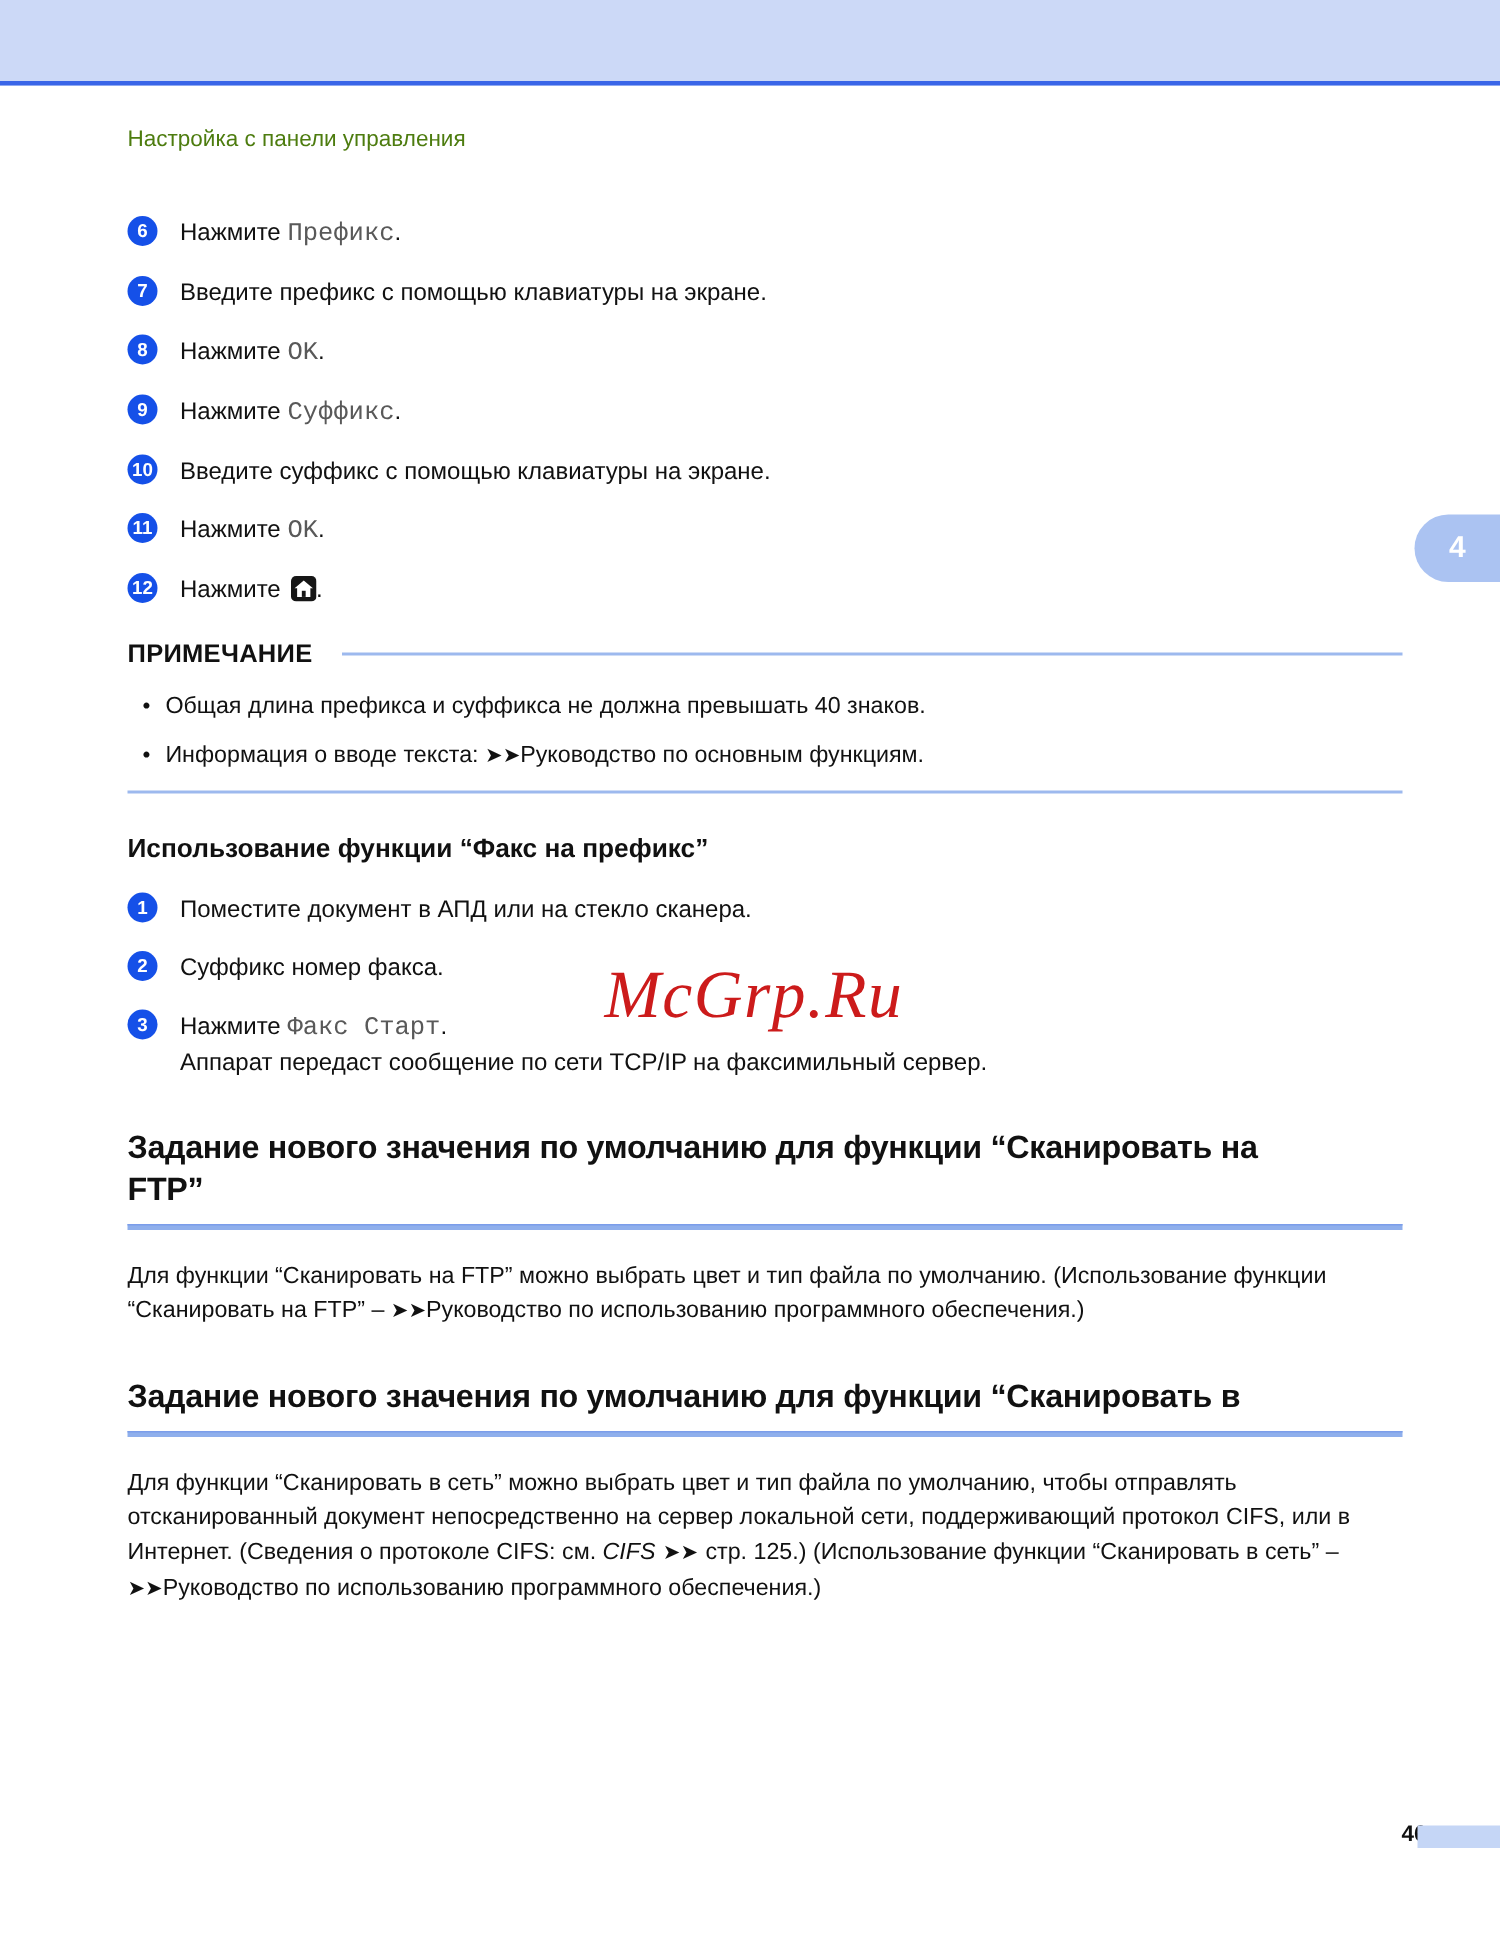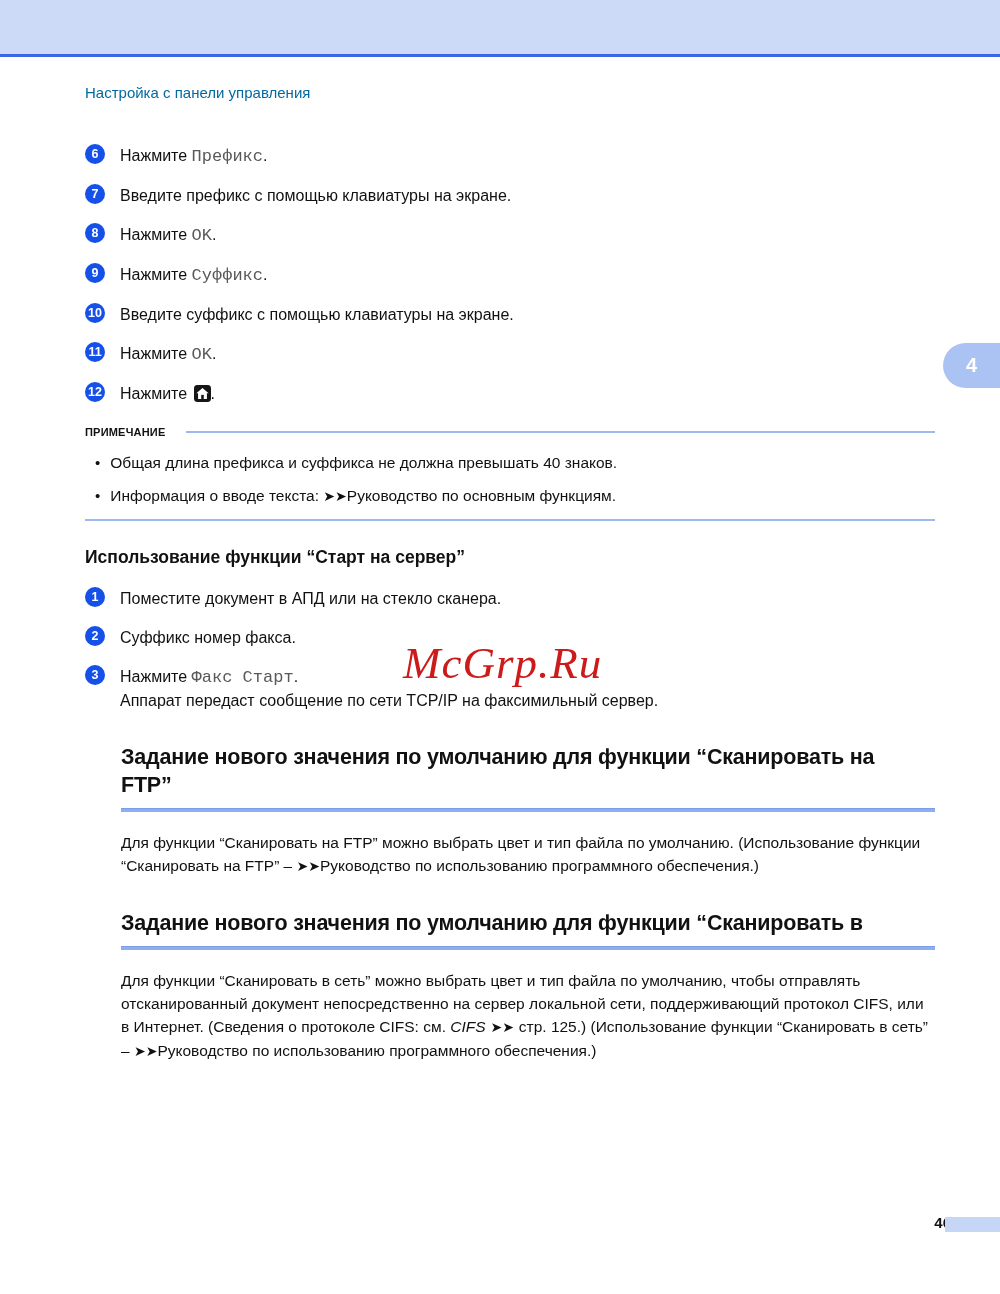--- a/index.html
+++ b/index.html
@@ -14,21 +14,21 @@
   }
   .banner {
     height:57px;
     background:#ccd9f7;
     border-bottom:3px solid #3a66e8;
   }
   .content { padding:0 65px 0 85px; }
   .running-header {
     margin-top:27px;
     font-size:15px;
-    color:#0369a1;
+    color:#4d7c0f;
   }
   .steps { margin-top:43px; }
   .step { display:flex; align-items:flex-start; margin-bottom:17px; }
   .badge {
     flex:0 0 auto;
     width:20px; height:20px;
     border-radius:50%;
     background:#1550e8;
     color:#ffffff;
     font-weight:bold;
@@ -40,35 +40,35 @@
   .mono {
     font-family:"Liberation Mono", monospace;
     color:#595959;
     font-size:17px;
   }
   .home-icon-svg { vertical-align:-3px; margin-left:2px; }
   .step-detail { font-size:16px; line-height:22px; margin-top:2px; }
 
   .note { margin-top:22px; }
   .note-head { display:flex; align-items:center; }
-  .note-title { font-size:11px; font-weight:bold; letter-spacing:0.2px; }
+  .note-title { font-size:17px; font-weight:bold; letter-spacing:0.2px; }
   .note-head-rule { flex:1; height:2px; background:#9db9ee; margin-left:20px; }
   .note-bullets { margin-top:14px; }
   .bullet { display:flex; margin-bottom:12px; }
   .bullet-dot { font-size:15px; margin:0 10px; line-height:21px; }
   .bullet-text { font-size:15.5px; line-height:21px; }
   .note-bottom-rule { height:2px; background:#9db9ee; margin-top:8px; }
 
   .arrows { font-weight:bold; font-family:"DejaVu Sans", sans-serif; font-size:14px; }
 
   .subsection { margin-top:26px; }
   .subsection-title { font-size:17.5px; font-weight:bold; }
   .subsection .steps { margin-top:19px; }
 
-  .big-section { margin-top:31px;margin-left:36px; }
+  .big-section { margin-top:31px; }
   .big-title { font-size:21.5px; font-weight:bold; line-height:28px; letter-spacing:-0.2px; }
   .big-title .line { display:block; }
   .big-title sup { font-size:13px; }
   .big-rule {
     height:4px;
     background:#8fafec;
     border-top:1px solid #7b9dea;
     margin-top:9px;
   }
   .para { margin-top:19px; font-size:15.5px; line-height:23px; }
@@ -170,21 +170,21 @@
       </div>
       <div class="bullet">
         <span class="bullet-dot">•</span>
         <div class="bullet-text"><span>Информация о вводе текста: </span><span class="arrows">➤➤</span><span>Руководство по основным функциям.</span></div>
       </div>
     </div>
     <div class="note-bottom-rule"></div>
   </div>
 
   <div class="subsection">
-    <div class="subsection-title">Использование функции “Старт на сервер”</div>
+    <div class="subsection-title">Использование функции “Факс на префикс”</div>
     <div class="steps">
 
       <div class="step">
         <span class="badge">1</span>
         <div class="step-text">Поместите документ в АПД или на стекло сканера.</div>
       </div>
 
       <div class="step">
         <span class="badge">2</span>
         <div class="step-text">Суффикс номер факса.</div>

